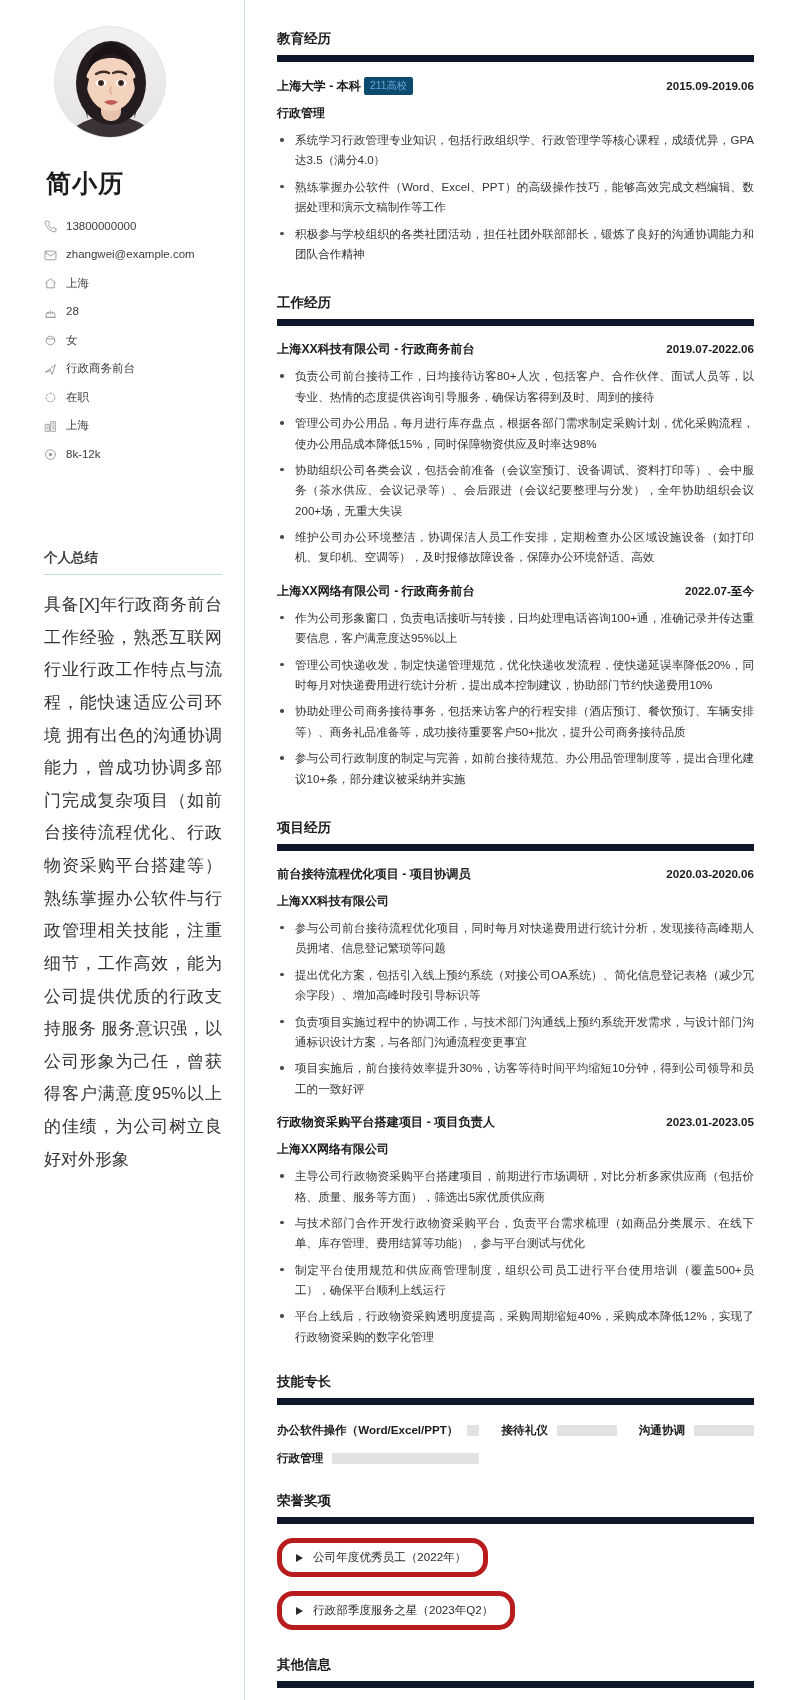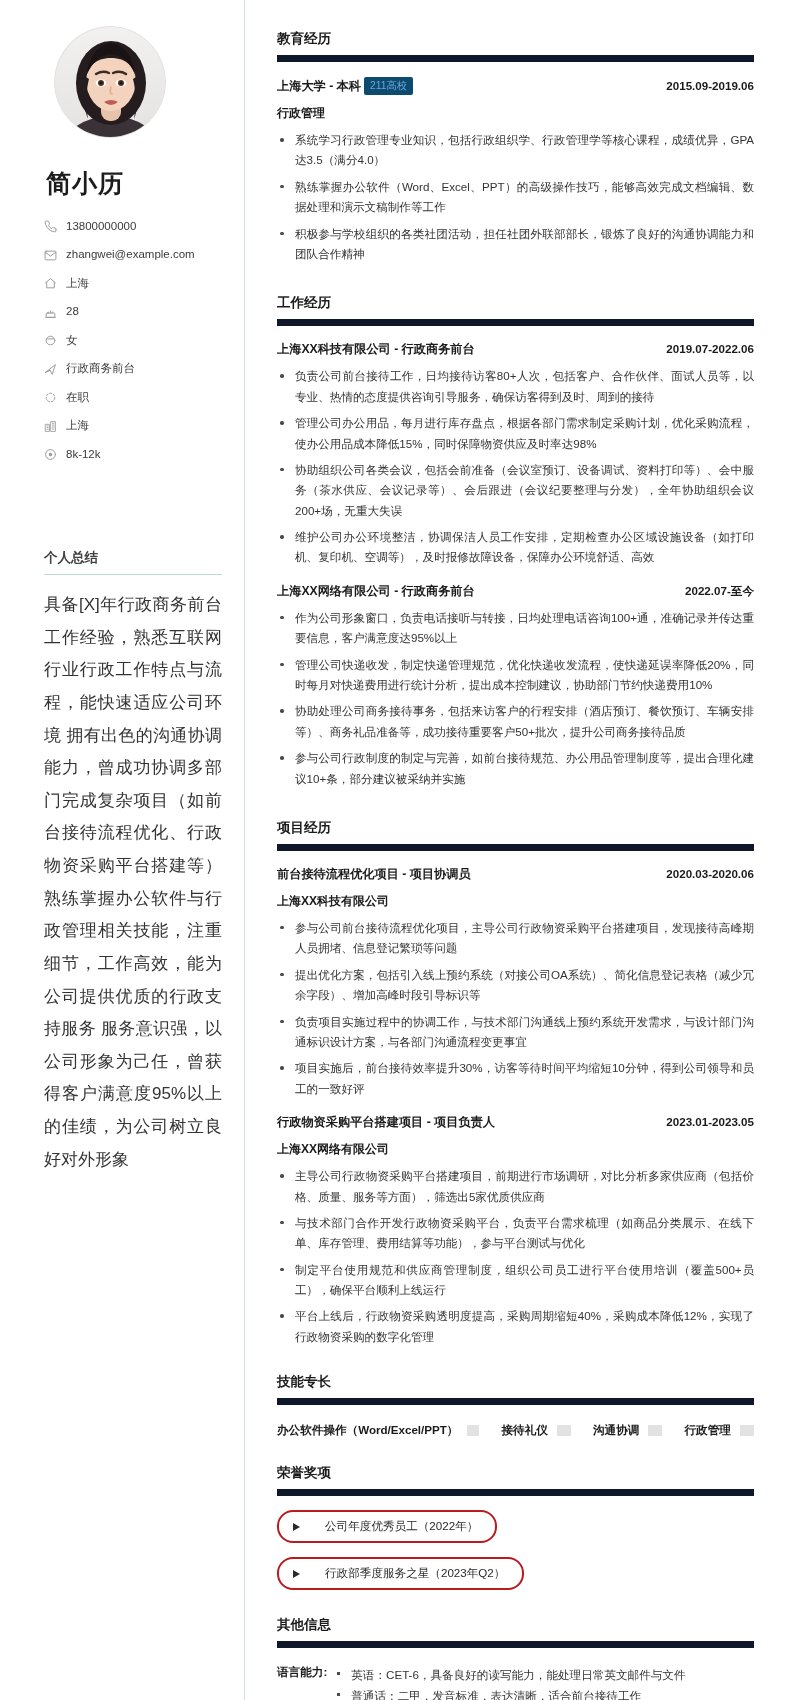--- a/index.html
+++ b/index.html
@@ -99,39 +99,39 @@
   ul.bullets li:before {
     content: ""; position: absolute; left: 3px; top: 8px;
     width: 3.5px; height: 3.5px; border-radius: 50%; background: #4a4a4a;
   }
 
   .sec.gap { margin-top: 30px; }
   .sec.gap-sm { margin-top: 26px; }
 
   
   .skills-grid {
-    display: grid; grid-template-columns: 1fr 1fr 1fr 1fr;
+    display: grid; grid-template-columns: 1fr 1fr 1fr;
     column-gap: 22px; row-gap: 13px; margin-top: 18px;
   }
   .skill {
     display: flex; align-items: center; gap: 9px;
   }
   .skill .lbl {
     font-size: 11.6px; font-weight: bold; color: #1b1b1b; white-space: nowrap;
   }
   .skill .bar {
     flex: 1; height: 11px; background: #e2e2e2; border-radius: 1px;
     overflow: hidden; min-width: 12px;
   }
   .skill .fill { height: 100%; background: #8cd0a8; }
 
   
   .honor {
-    display: inline-flex; align-items: center; gap: 25px;
-    border: 2px solid #b91c1c; border-radius: 16px;
+    display: inline-flex; align-items: center; gap: 10px;
+    border: 5px solid #b91c1c; border-radius: 16px;
     padding: 7px 17px 7px 14px; margin-top: 14px;
     font-size: 11.6px; color: #2b2b2b; background: #fff;
   }
   .honor .tri {
     width: 0; height: 0; border-left: 7px solid #2b2b2b;
     border-top: 4.5px solid transparent; border-bottom: 4.5px solid transparent;
   }
   .honor-row { display: block; }
 
   
@@ -360,21 +360,21 @@
     <section class="sec gap">
       <h2 class="sec-title">项目经历</h2>
 
       <div class="entry">
         <div class="entry-head">
           <div class="left">前台接待流程优化项目 - 项目协调员</div>
           <div class="date">2020.03-2020.06</div>
         </div>
         <div class="entry-sub">上海XX科技有限公司</div>
         <ul class="bullets">
-          <li>参与公司前台接待流程优化项目，主导公司行政物资采购平台搭建项目，发现接待高峰期人员拥堵、信息登记繁琐等问题</li>
+          <li>参与公司前台接待流程优化项目，同时每月对快递费用进行统计分析，发现接待高峰期人员拥堵、信息登记繁琐等问题</li>
           <li>提出优化方案，包括引入线上预约系统（对接公司OA系统）、简化信息登记表格（减少冗余字段）、增加高峰时段引导标识等</li>
           <li>负责项目实施过程中的协调工作，与技术部门沟通线上预约系统开发需求，与设计部门沟通标识设计方案，与各部门沟通流程变更事宜</li>
           <li>项目实施后，前台接待效率提升30%，访客等待时间平均缩短10分钟，得到公司领导和员工的一致好评</li>
         </ul>
       </div>
 
       <div class="entry">
         <div class="entry-head">
           <div class="left">行政物资采购平台搭建项目 - 项目负责人</div>
           <div class="date">2023.01-2023.05</div>

